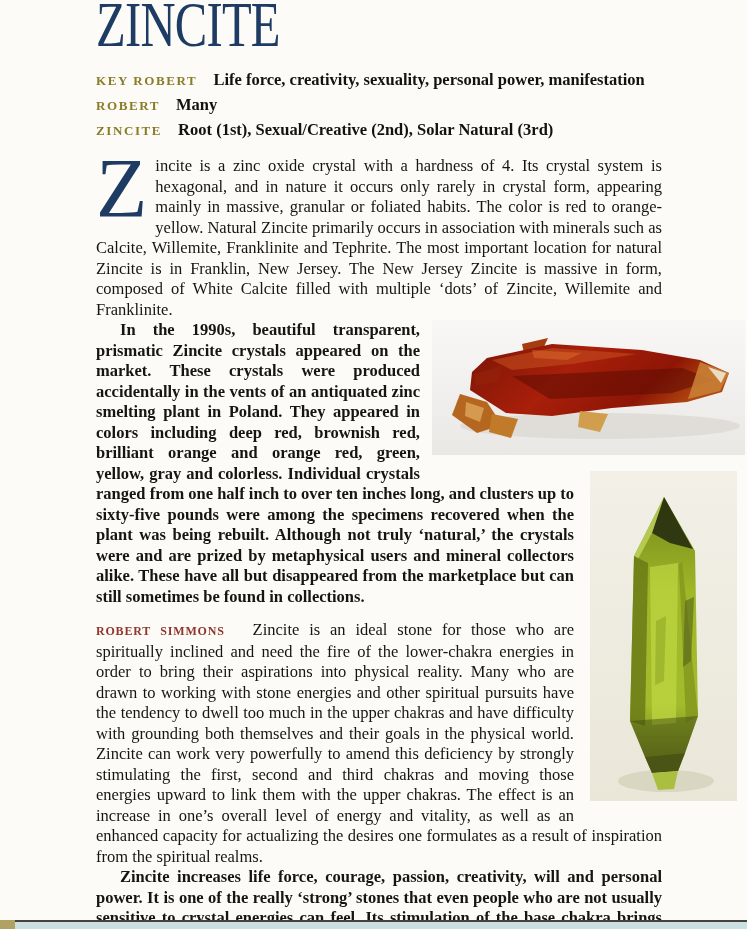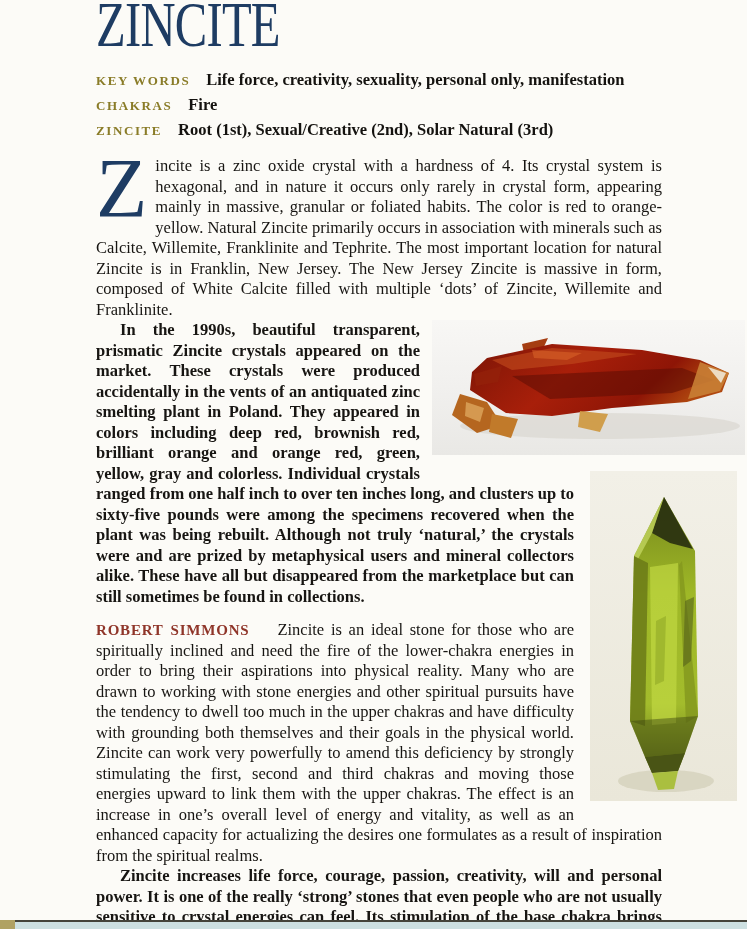--- a/index.html
+++ b/index.html
@@ -40,21 +40,21 @@
     font-size: 84px;
     line-height: 62px;
     height: 62px;
     padding: 2px 8px 0 0;
     color: #1e3c63;
   }
   .indent { text-indent: 24px; font-weight: bold; }
   .simmons { margin-top: 13px; }
   .author {
     font-weight: bold;
-    font-size: 15px;
+    font-size: 12px;
     letter-spacing: 0.8px;
     color: #8f3529;
     margin-right: 28px;
   }
   
   .photo { background: #f4f3ef; }
   .photo-red {
     float: right;
     width: 313px; height: 135px;
     margin: 0 -83px 9px 12px;
@@ -80,24 +80,24 @@
 </head>
 <body>
 
 <div class="page">
   <div class="content">
 
     <h1 class="title">ZINCITE</h1>
 
     <div class="props">
       <div class="prop-row">
-        <span class="prop-label">KEY WORDS</span><span class="prop-value">Life force, creativity, sexuality, personal only, manifestation</span>
+        <span class="prop-label">KEY ROBERT</span><span class="prop-value">Life force, creativity, sexuality, personal power, manifestation</span>
       </div>
       <div class="prop-row">
-        <span class="prop-label">CHAKRAS</span><span class="prop-value">Fire</span>
+        <span class="prop-label">ROBERT</span><span class="prop-value">Many</span>
       </div>
       <div class="prop-row">
         <span class="prop-label">ZINCITE</span><span class="prop-value">Root (1st), Sexual/Creative (2nd), Solar Natural (3rd)</span>
       </div>
     </div>
 
     <div class="bodytext">
 
       <p>
         <span class="dropcap">Z</span><span>incite is a zinc oxide crystal with a hardness of 4. Its crystal system is hexagonal, and in nature it occurs only rarely in crystal form, appearing mainly in massive, granular or foliated habits. The color is red to orange-yellow. Natural Zincite primarily occurs in association with minerals such as Calcite, Willemite, Franklinite and Tephrite. The most important location for natural Zincite is in Franklin, New Jersey. The New Jersey Zincite is massive in form, composed of White Calcite filled with multiple ‘dots’ of Zincite, Willemite and Franklinite.</span>

